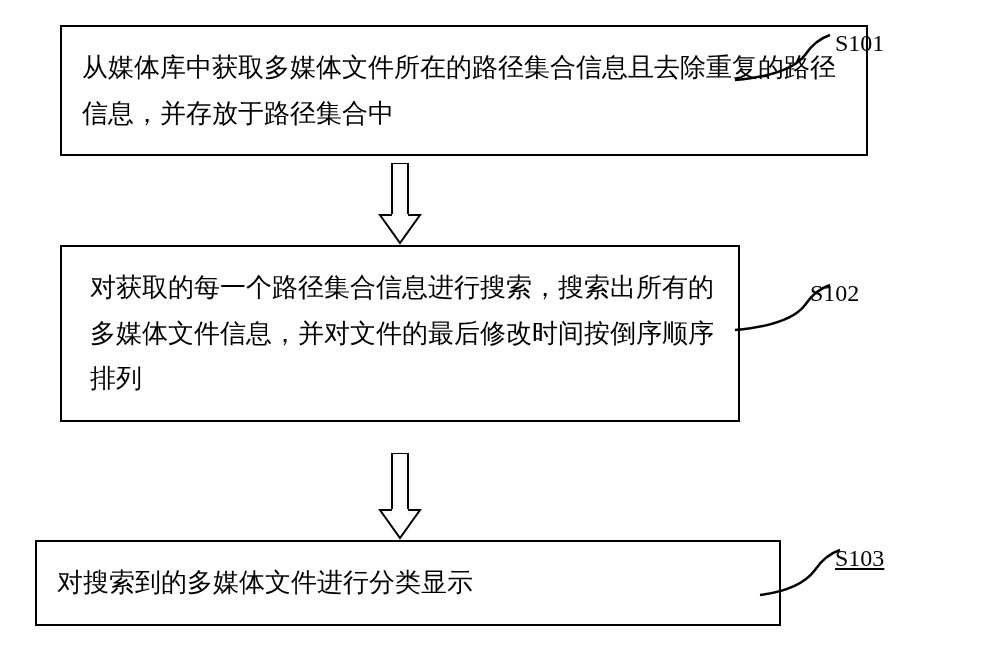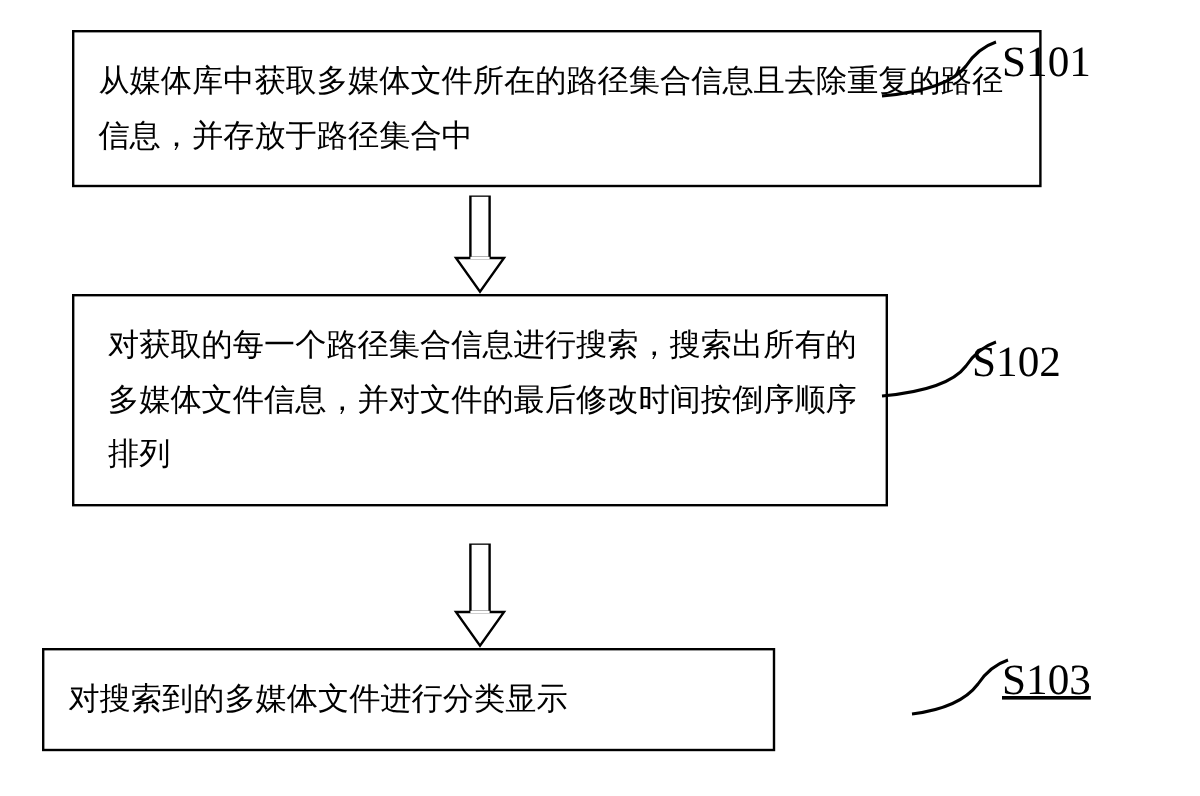--- a/index.html
+++ b/index.html
@@ -35,25 +35,25 @@
     }
     .box2 {
       left: 60px;
       top: 245px;
       width: 680px;
       padding-left: 28px;
     }
     .box3 {
       left: 35px;
       top: 540px;
-      width: 611px;
+      width: 746px;
     }
     .step-label {
       position: absolute;
-      font-size: 36px;
+      font-size: 24px;
       font-family: "Times New Roman", serif;
     }
     .label1 {
       left: 835px;
       top: 30px;
     }
     .label2 {
       left: 810px;
       top: 280px;
     }

